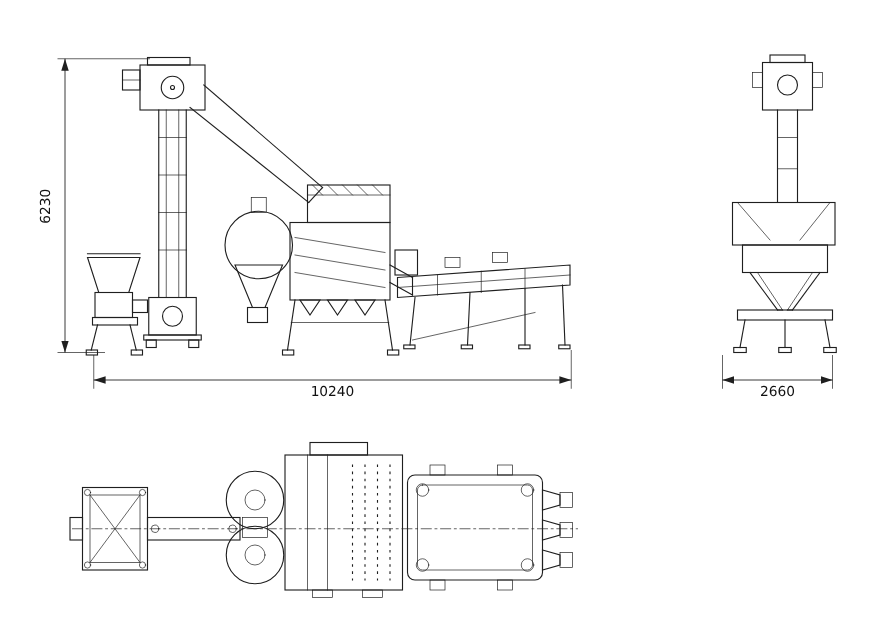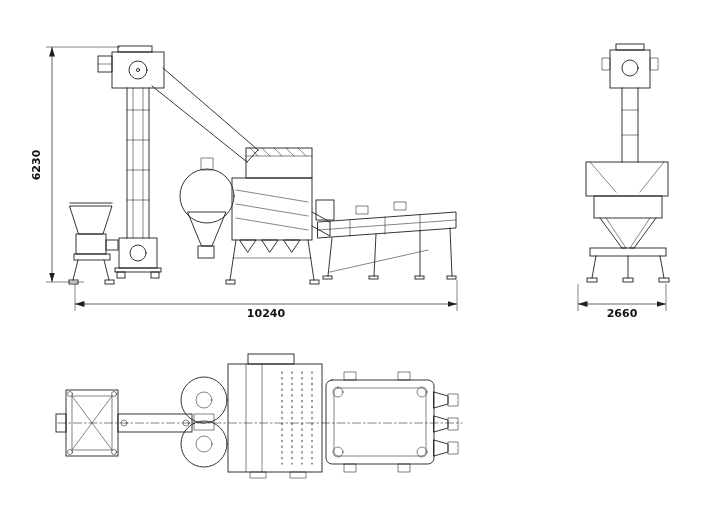--- a/index.html
+++ b/index.html
@@ -1,17 +1,17 @@
 <!DOCTYPE html>
 <html><head>
 <meta charset="utf-8">
 <style>
   html,body{margin:0;padding:0;background:#ffffff;}
   .page{width:706px;height:490px;background:#ffffff;position:relative;overflow:hidden;
-        font-family:"DejaVu Sans", sans-serif;font-weight:bold;}
+        font-family:"DejaVu Sans", sans-serif;}
   svg{display:block;}
   .ln{stroke:#1f1f1f;stroke-width:0.9;fill:none;stroke-linecap:square;stroke-linejoin:miter;}
   .thin{stroke-width:0.55;}
   .dim{stroke:#1f1f1f;stroke-width:0.7;fill:none;}
   .ext{stroke:#1f1f1f;stroke-width:0.55;fill:none;}
   .cl{stroke:#1f1f1f;stroke-width:0.55;fill:none;stroke-dasharray:8 3 1.5 3;}
   .dots{stroke:#1f1f1f;stroke-width:0.9;fill:none;stroke-dasharray:1.2 4.5;}
   .dim-label{font-size:11px;fill:#111;font-family:"DejaVu Sans", sans-serif;}
 </style>
 </head>

